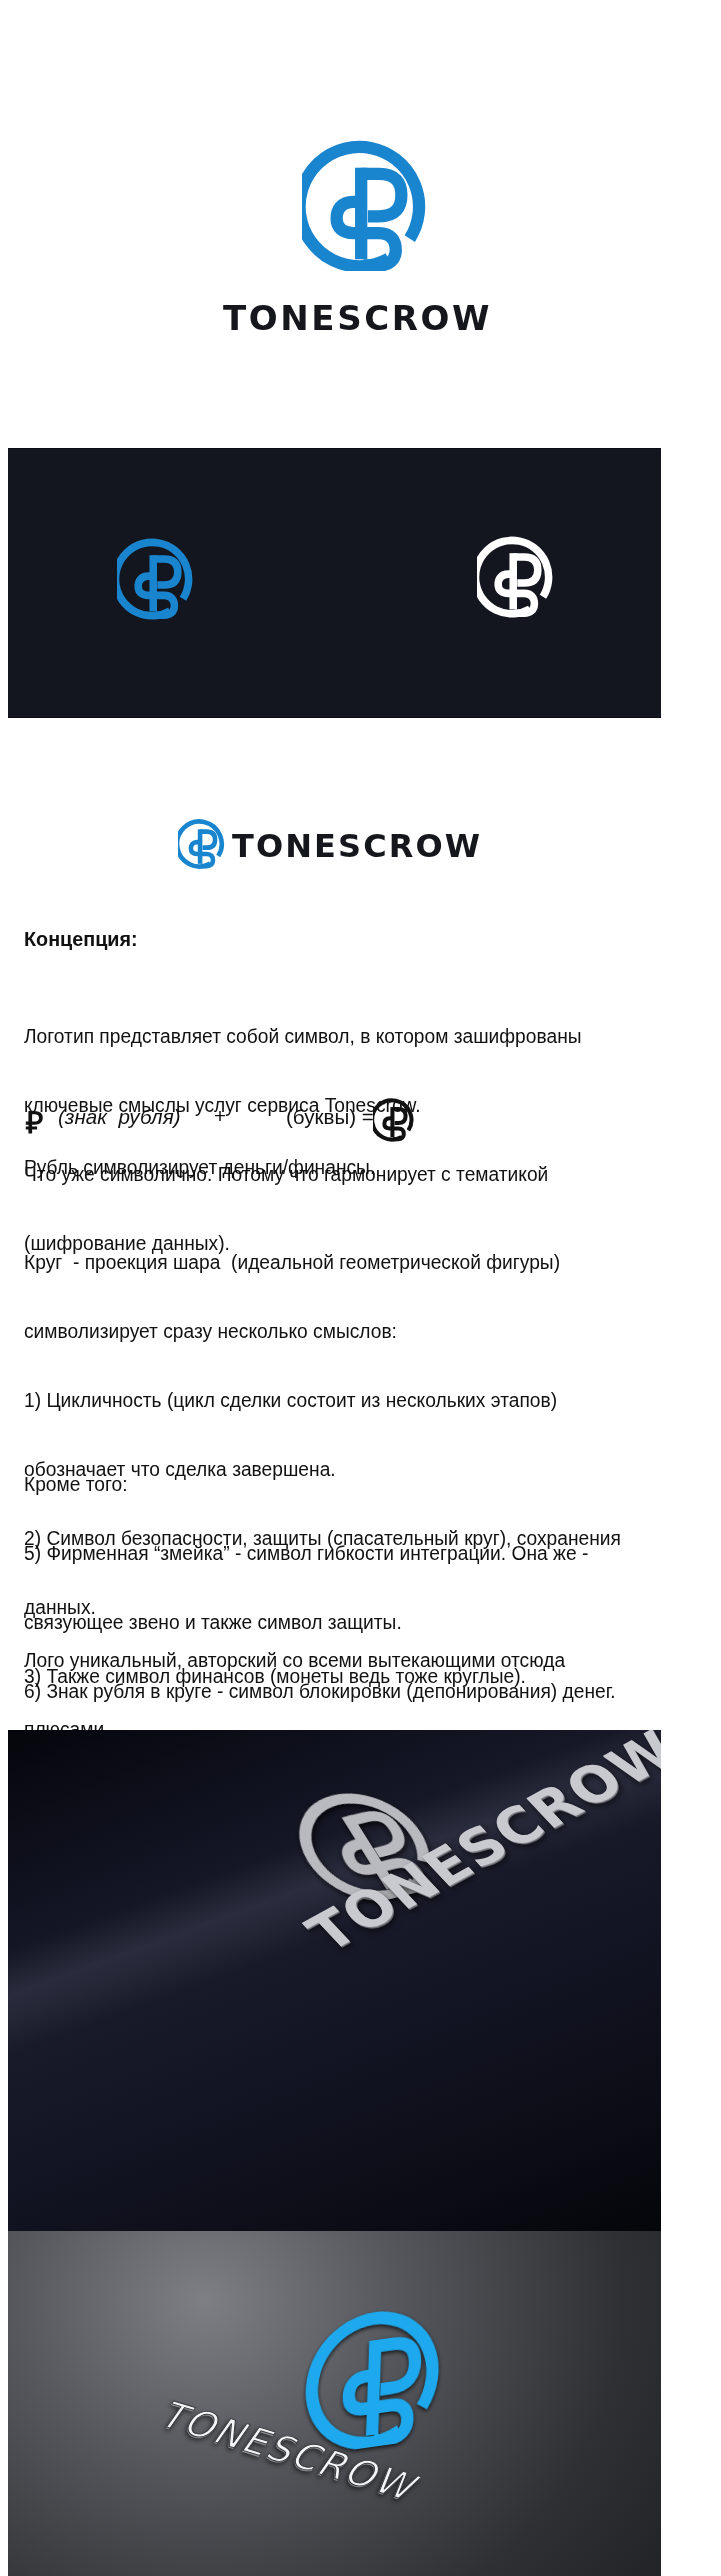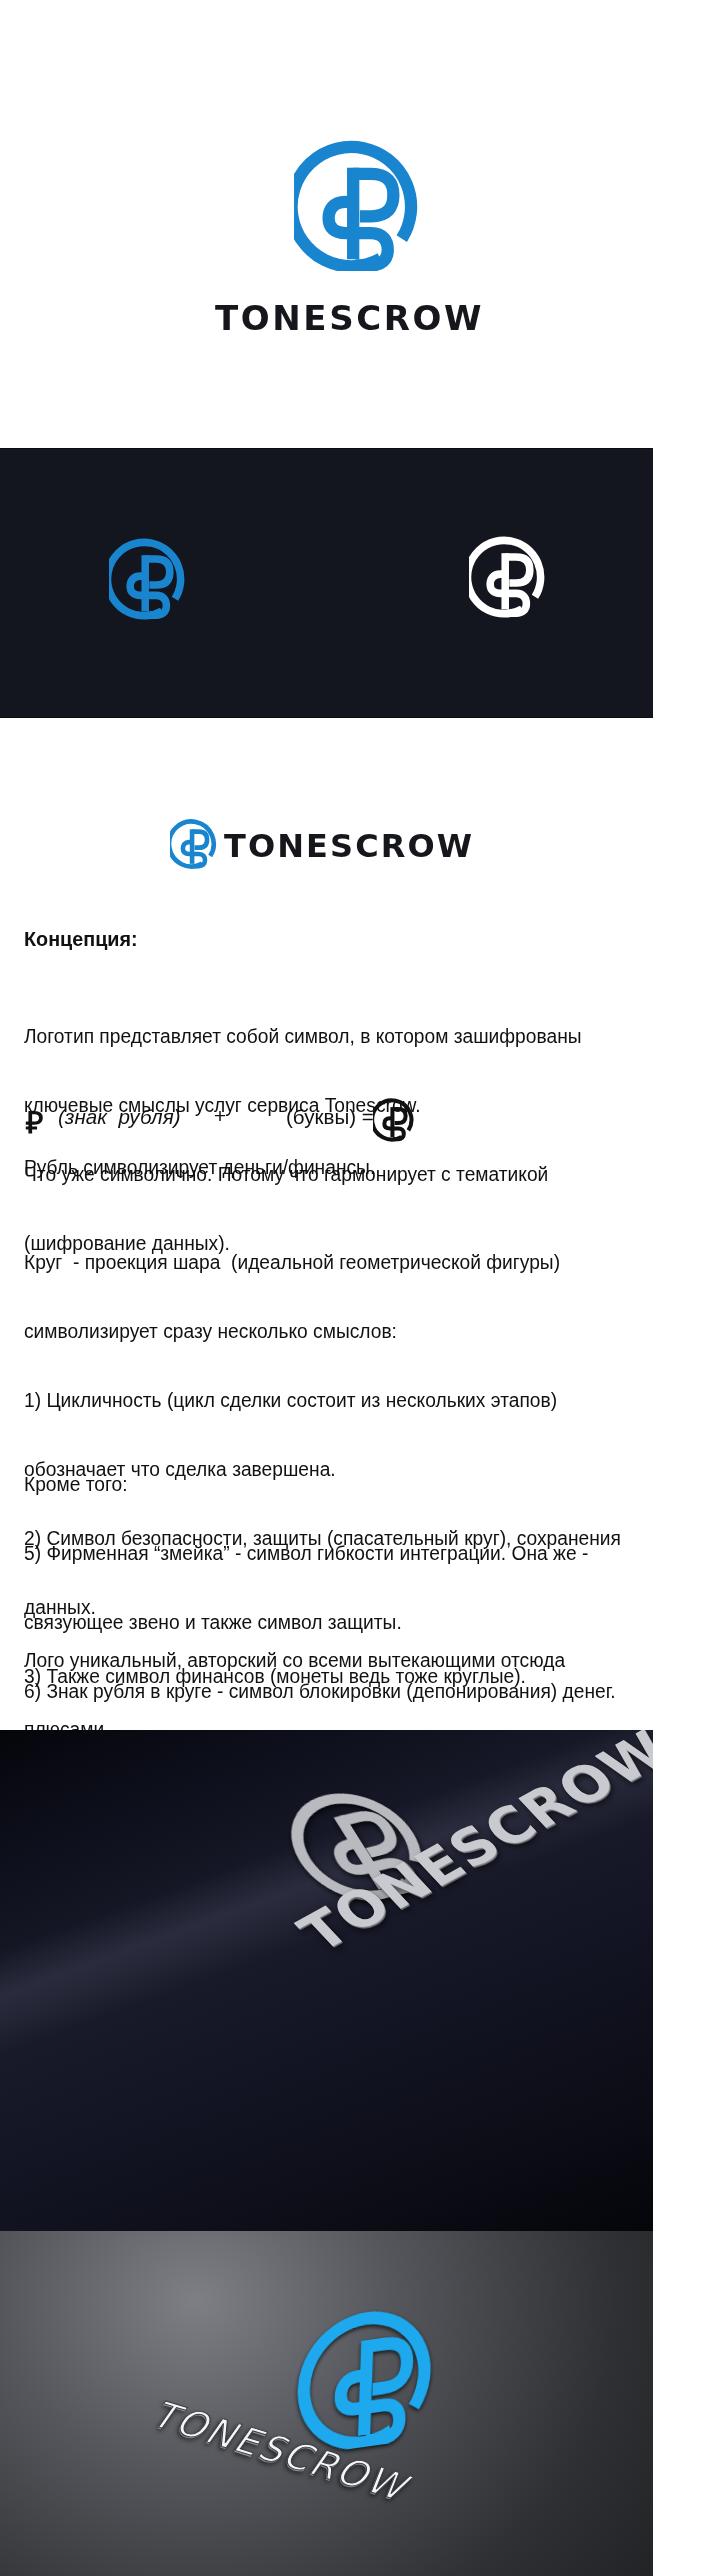--- a/index.html
+++ b/index.html
@@ -4,21 +4,21 @@
 <style>
   html, body { margin: 0; padding: 0; }
   body {
     width: 721px;
     height: 2694px;
     position: relative;
     background: #ffffff;
     font-family: "Liberation Sans", sans-serif;
     overflow: hidden;
   }
-  .section { position: absolute; left: 0; width: 653px; overflow: hidden; }
+  .section { position: absolute; left: 8px; width: 653px; overflow: hidden; }
   #hero { top: 0; height: 448px; background: #ffffff; }
   #dark-band { top: 448px; height: 270px; background: #13161f; border-top: 1.5px solid #0b0d12; border-bottom: 1.5px solid #0b0d12; box-sizing: border-box; }
   #concept { top: 718px; height: 1012px; background: #ffffff; }
   #mockup-dark { top: 1730px; height: 501px;
     background:
       linear-gradient(160deg, rgba(255,255,255,0.0) 0%, rgba(255,255,255,0.0) 30%, rgba(120,125,150,0.18) 36%, rgba(255,255,255,0.0) 44%),
       linear-gradient(158deg, #05060b 0%, #101220 22%, #1a1c2b 38%, #141626 55%, #0e0f1a 75%, #05060a 100%);
   }
   #mockup-grey { top: 2231px; height: 464px;
     background:

